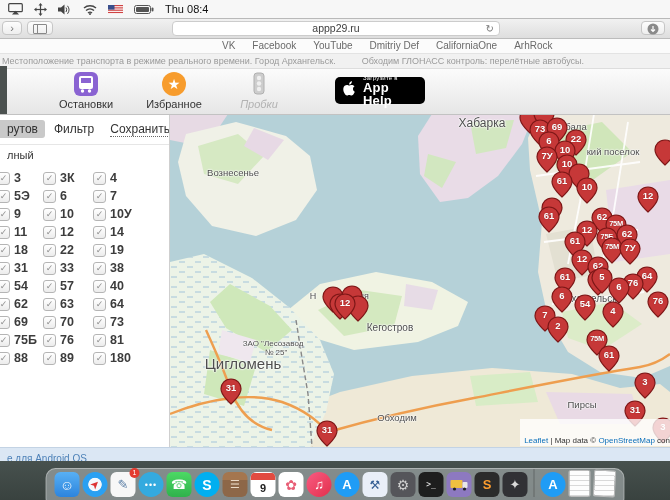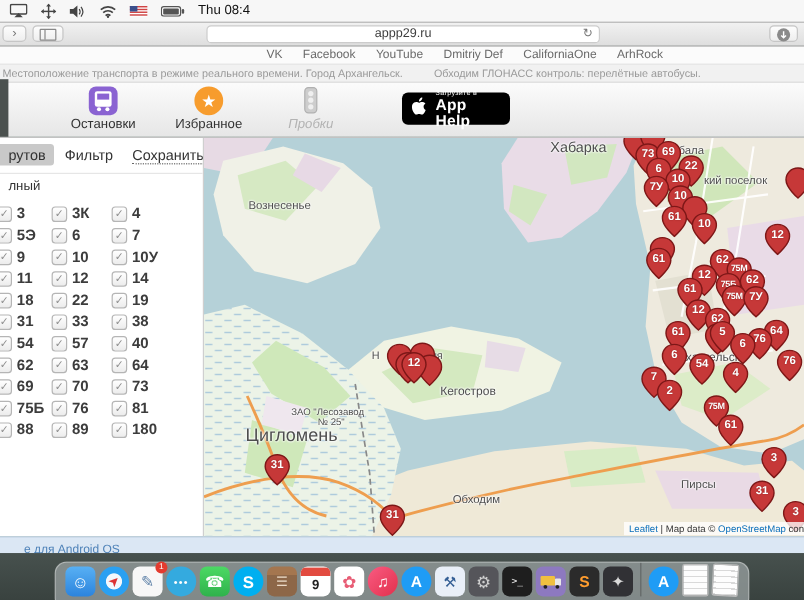--- a/index.html
+++ b/index.html
@@ -89,28 +89,28 @@
   
   .map{position:absolute;left:170px;right:0;top:0;bottom:0;overflow:hidden;background:#b5d1d8;}
   .map svg.geo{position:absolute;left:0;top:0;}
   .map-label{position:absolute;transform:translate(-50%,-50%);color:#4e4e4e;
     white-space:nowrap;text-shadow:0 0 2px #fff,0 0 2px #fff,0 0 2px #fff;z-index:2;}
   .pin{position:absolute;width:22px;height:27px;transform:translate(-11px,-13px);z-index:3;}
   .pin .pn{position:absolute;top:3px;left:0;right:0;text-align:center;color:#fff;
     font-weight:bold;font-size:9.5px;line-height:14px;text-shadow:0 0 1px #7d1717;}
   .pin .pn.small{font-size:7.5px;letter-spacing:-.3px;}
   .attribution{position:absolute;right:0;bottom:1px;height:11px;line-height:11px;
-    background:rgba(255,255,255,.78);font-size:8px;color:#333;padding:0 0 0 4px;
+    background:rgba(255,255,255,.78);font-size:8px;color:#333;padding:16px 0 0 4px;
     white-space:nowrap;z-index:4;}
   .attribution .alink{color:#0b6fba;}
 
   
   .androidbar{position:absolute;top:447px;left:0;right:0;height:14px;background:#dbe7f4;
     border-top:1px solid #c3d3e4;box-sizing:border-box;z-index:20;}
-  .androidbar a{font-size:10px;color:#4e82b8;text-decoration:none;padding-left:20px;
+  .androidbar a{font-size:10px;color:#4e82b8;text-decoration:none;padding-left:7px;
     line-height:13px;display:inline-block;}
 
   
   .desktop{position:absolute;top:461px;left:0;right:0;height:39px;
     background:linear-gradient(#47514e,#39423f);z-index:30;}
   .dock{position:absolute;bottom:-8px;left:50%;transform:translateX(-50%);
     display:flex;align-items:flex-end;gap:3px;padding:5px 8px 10px;height:40px;
     box-sizing:border-box;background:rgba(150,158,158,.78);
     border:1px solid rgba(255,255,255,.35);border-radius:10px;}
   .dock-icon{width:25px;height:25px;border-radius:6px;position:relative;display:flex;

